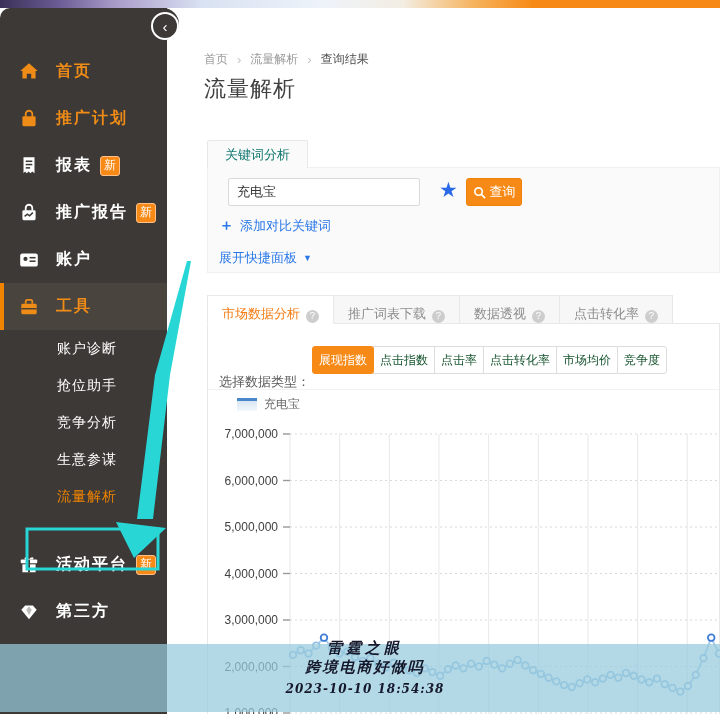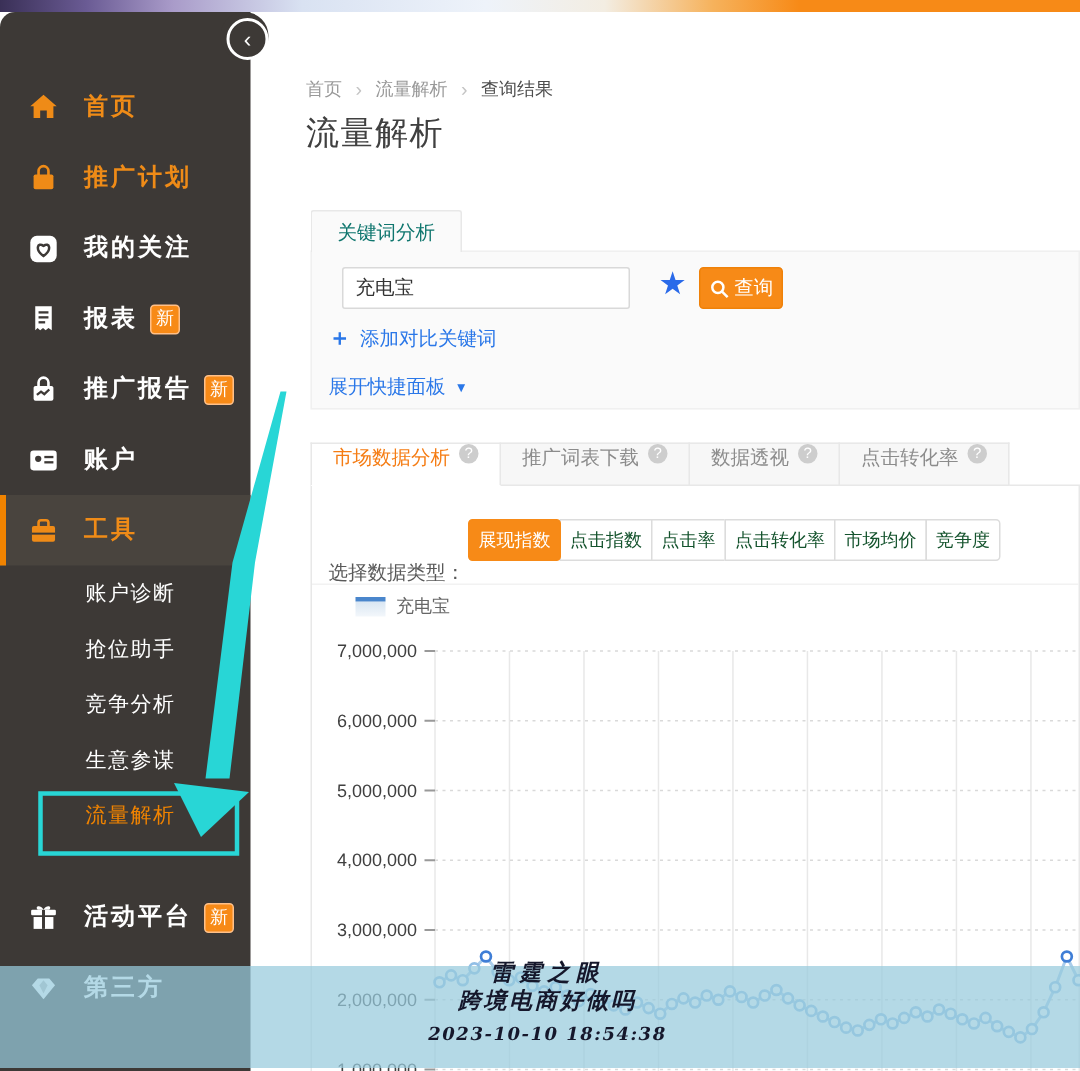--- a/index.html
+++ b/index.html
@@ -45,22 +45,22 @@
   #search-btn{left:466px;top:178px;width:56px;height:28px;background:#f78a17;border:1px solid #ef8109;border-radius:3px;
     color:#fff;font-size:13px;display:flex;align-items:center;justify-content:center;gap:4px;cursor:pointer;box-sizing:border-box;}
   .blue-link{color:#2a77e8;font-size:13px;display:flex;align-items:center;gap:6px;cursor:pointer;}
   #add-compare{left:219px;top:216px;}
   #add-compare .plus{font-size:15px;font-weight:700;}
   #expand-panel{left:219px;top:249px;}
   #expand-panel .caret{font-size:9px;}
 
   
   #tabs2{left:207px;top:295px;display:flex;z-index:2;}
-  .tab2{height:29px;padding:0 14px;display:flex;align-items:flex-start;gap:6px;font-size:13px;color:#8c8c8c;
-    background:#f7f7f7;border:1px solid #e8e8e8;border-left:none;box-sizing:border-box;cursor:pointer;}
+  .tab2{height:29px;padding:0 14px;display:flex;align-items:flex-end;gap:6px;font-size:13px;color:#8c8c8c;
+    background:#f7f7f7;border:1px solid #e8e8e8;border-left:none;box-sizing:border-box;cursor:pointer;font-family:Liberation Mono, monospace;}
   .tab2:first-child{border-left:1px solid #e8e8e8;}
   .tab2.active{background:#fff;color:#f57c13;border-bottom:1px solid #fff;}
   .qmark{width:13px;height:13px;border-radius:50%;background:#cdcdcd;color:#fff;font-size:10px;line-height:13px;text-align:center;flex:0 0 auto;}
 
   
   #panel2{left:207px;top:323px;width:513px;height:392px;background:#fff;border:1px solid #e8e8e8;box-sizing:border-box;}
   #dt-label{left:219px;top:373px;font-size:13px;color:#595959;}
   #dt-buttons{left:312px;top:346px;display:flex;}
   .dt-btn{height:28px;line-height:26px;padding:0 6px;font-size:12px;color:#14532d;background:#fff;border:1px solid #dcdcdc;
     box-sizing:border-box;margin-left:-1px;cursor:pointer;white-space:nowrap;}
@@ -102,29 +102,20 @@
           <span class="lbl" style="color: rgb(239, 139, 23);">首页</span>
         </div>
         <div class="side-item">
           <span class="icon" style="color: rgb(239, 139, 23);">
             <svg width="22" height="22" viewBox="0 0 20 20">
               <path d="M7 8 V5.5 a3 3 0 0 1 6 0 V8" fill="none" stroke="currentColor" stroke-width="1.6"></path>
               <rect x="4" y="7.5" width="12" height="9" rx="1.2" fill="currentColor"></rect>
             </svg>
           </span>
           <span class="lbl" style="color: rgb(239, 139, 23);">推广计划</span>
-        </div>
-        <div class="side-item">
-          <span class="icon" style="color: rgb(255, 255, 255);">
-            <svg width="22" height="22" viewBox="0 0 20 20">
-              <rect x="2" y="2" width="16" height="16" rx="4" fill="#fff"></rect>
-              <path d="M10 14.2 C4.6 10.4 6.4 5.6 10 8.1 C13.6 5.6 15.4 10.4 10 14.2 Z" fill="none" stroke="#3d3936" stroke-width="1.5"></path>
-            </svg>
-          </span>
-          <span class="lbl">我的关注</span>
         </div>
         <div class="side-item">
           <span class="icon" style="color: rgb(255, 255, 255);">
             <svg width="22" height="22" viewBox="0 0 20 20">
               <path d="M5 2 h10 v14.5 l-2 -1.4 -1.7 1.4 -1.6 -1.4 -1.7 1.4 -1.6 -1.4 -1.4 1.4 Z" fill="#fff"></path>
               <rect x="7" y="5" width="6" height="1.4" fill="#3d3936"></rect>
               <rect x="7" y="8" width="6" height="1.4" fill="#3d3936"></rect>
               <rect x="7" y="11" width="4" height="1.4" fill="#3d3936"></rect>
             </svg>
           </span>

